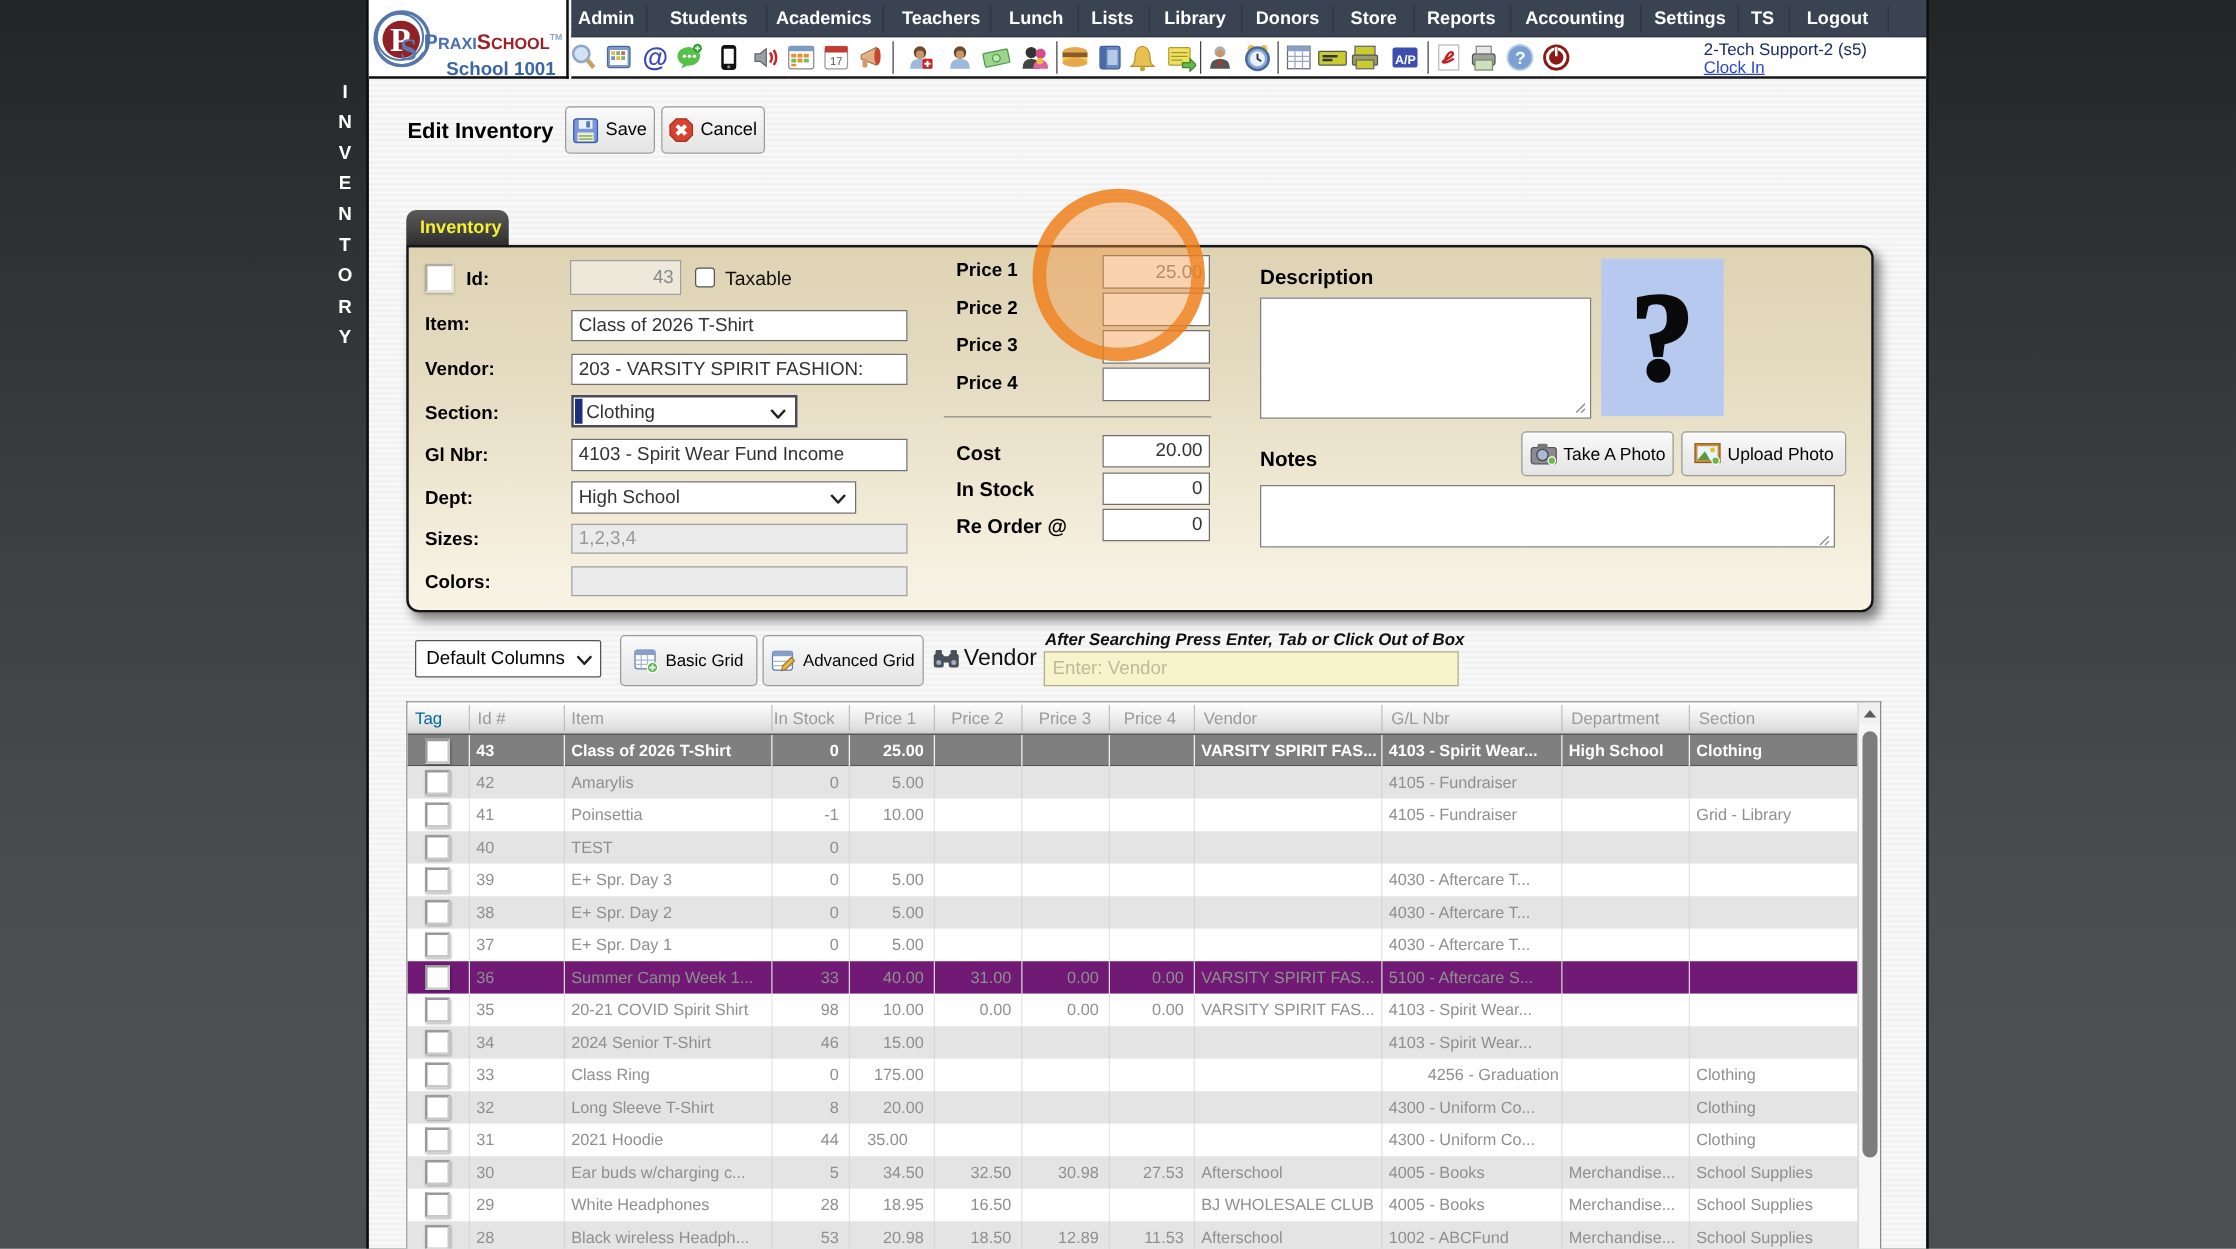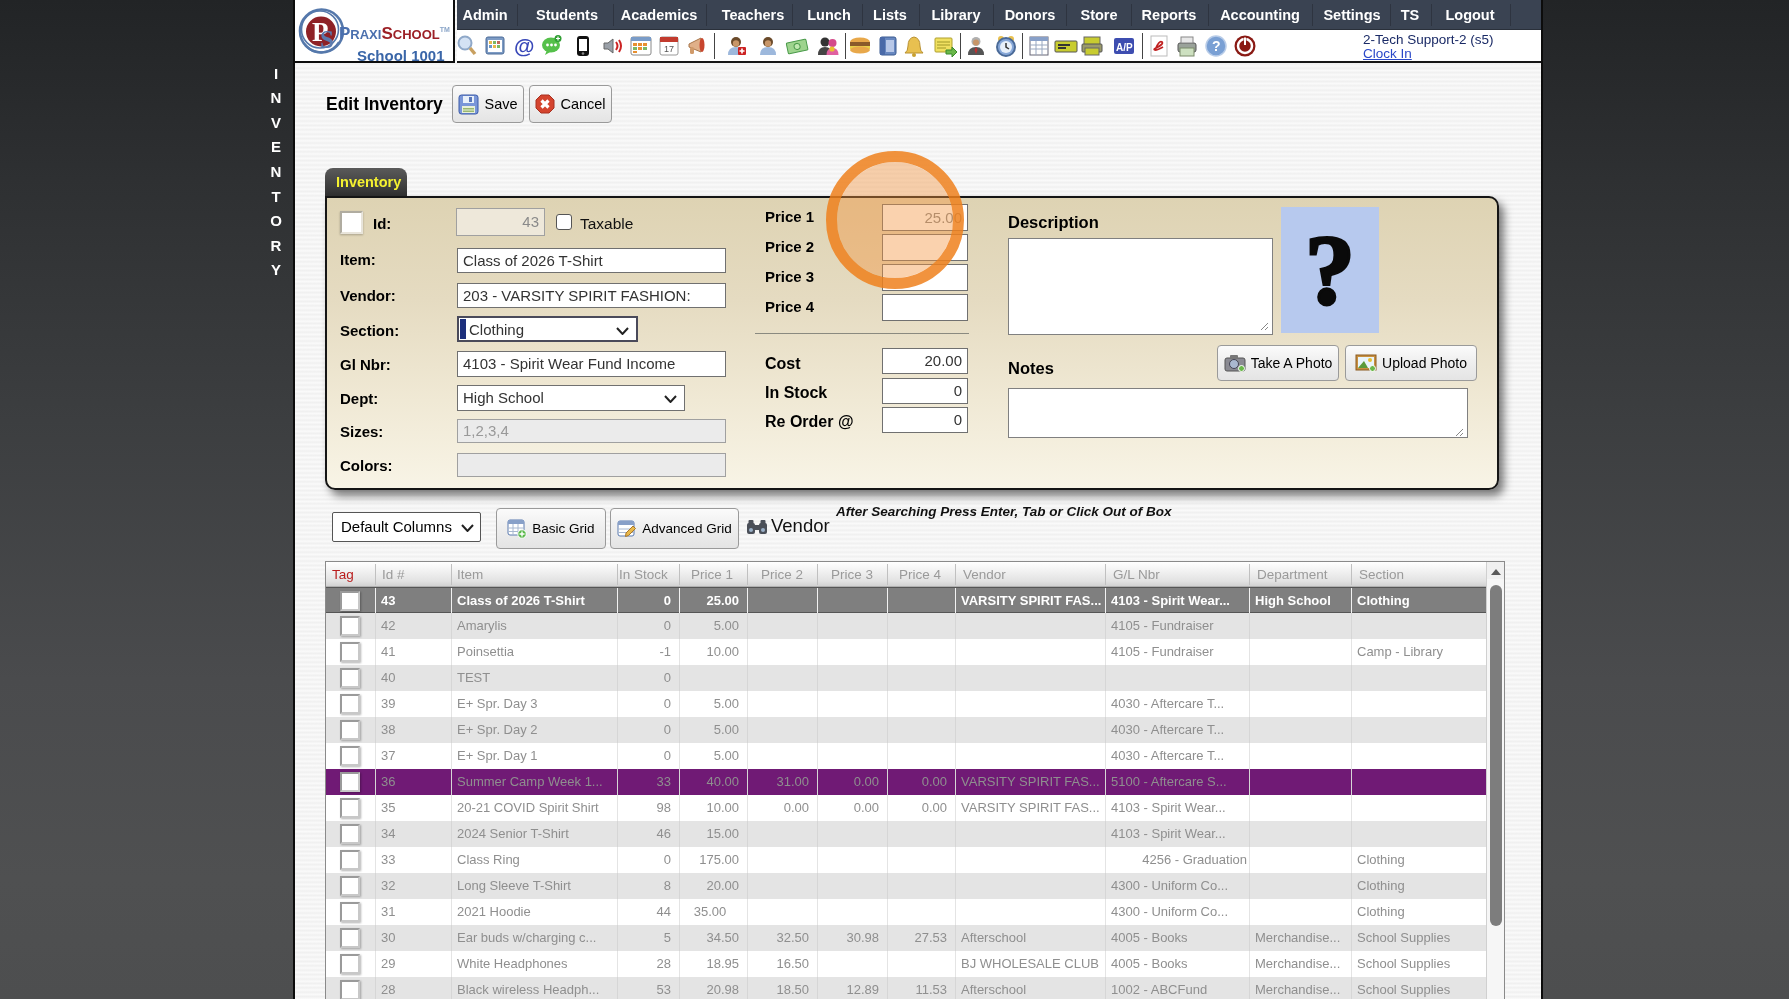--- a/index.html
+++ b/index.html
@@ -348,23 +348,24 @@
         <rect x="1" y="4" width="8" height="11" rx="2" fill="#4a4f58"></rect>
         <rect x="13" y="4" width="8" height="11" rx="2" fill="#4a4f58"></rect>
         <rect x="8" y="6" width="6" height="5" fill="#4a4f58"></rect>
         <rect x="2.5" y="1" width="5" height="5" rx="1" fill="#4a4f58"></rect>
         <rect x="14.5" y="1" width="5" height="5" rx="1" fill="#4a4f58"></rect>
         <circle cx="5" cy="11" r="2" fill="#9ab0c8"></circle>
         <circle cx="17" cy="11" r="2" fill="#9ab0c8"></circle>
       </svg></div>
 <div class="abs" style="left:771px;top:515px;font-size:18.5px;color:#111">Vendor</div>
 <div class="abs" style="left:836px;top:504px;font-size:13.5px;font-style:italic;font-weight:bold;color:#111">After Searching Press Enter, Tab or Click Out of Box</div>
+<div class="abs" style="left:835px;top:521px;width:332px;height:28px;background:#f7f3cb;border:1px solid #b0ab8a;font-size:15px;color:#c0ba98;line-height:26px;padding-left:6px">Enter: Vendor</div>
 <div class="abs" style="left:325px;top:561px;width:1180px;height:438px;border:1px solid #8a8a8a;border-bottom:none;background:#fff;overflow:hidden">
 <div style="position:absolute;left:0;top:0;width:1160px;height:25px;background:linear-gradient(180deg,#ffffff,#e2e2e2 80%,#d2d2d2);border-bottom:1px solid #b0b0b0"></div>
-<div class="cell" style="left:0px;top:0;width:41px;line-height:25px;color:#b91c1c;font-size:13.5px;padding-left:6px;">Tag</div>
+<div class="cell" style="left:0px;top:0;width:41px;line-height:25px;color:#0369a1;font-size:13.5px;padding-left:6px;">Tag</div>
 <div class="cell" style="left:49px;top:0;width:67px;line-height:25px;color:#9a9a9a;font-size:13.5px;padding-left:7px;">Id #</div>
 <div style="position:absolute;left:49px;top:2px;width:1px;height:21px;background:#c0c0c0"></div>
 <div class="cell" style="left:125px;top:0;width:158px;line-height:25px;color:#9a9a9a;font-size:13.5px;padding-left:6px;">Item</div>
 <div style="position:absolute;left:125px;top:2px;width:1px;height:21px;background:#c0c0c0"></div>
 <div class="cell" style="left:291px;top:0;width:54px;line-height:25px;color:#9a9a9a;font-size:13.5px;text-align:right;padding-left:2px;padding-right:6px;">In Stock</div>
 <div style="position:absolute;left:291px;top:2px;width:1px;height:21px;background:#c0c0c0"></div>
 <div class="cell" style="left:353px;top:0;width:60px;line-height:25px;color:#9a9a9a;font-size:13.5px;text-align:right;padding-left:2px;padding-right:6px;">Price 1</div>
 <div style="position:absolute;left:353px;top:2px;width:1px;height:21px;background:#c0c0c0"></div>
 <div class="cell" style="left:421px;top:0;width:62px;line-height:25px;color:#9a9a9a;font-size:13.5px;text-align:right;padding-left:2px;padding-right:6px;">Price 2</div>
 <div style="position:absolute;left:421px;top:2px;width:1px;height:21px;background:#c0c0c0"></div>
@@ -432,21 +433,21 @@
 <span style="position:absolute;left:629px;top:0;width:1px;height:26px;background:#e4e4e4"></span>
 <span style="position:absolute;left:779px;top:0;width:1px;height:26px;background:#e4e4e4"></span>
 <span style="position:absolute;left:923px;top:0;width:1px;height:26px;background:#e4e4e4"></span>
 <span style="position:absolute;left:1025px;top:0;width:1px;height:26px;background:#e4e4e4"></span>
 <span style="position:absolute;left:14px;top:2.5px;width:20px;height:20px;background:#fff;border:2px solid #c8c8c8;border-top-color:#9a9a9a;border-left-color:#9a9a9a;box-shadow:1px 1px 2px rgba(0,0,0,.3)"></span>
 <div class="cell" style="left:49px;top:0;width:74px;padding-left:6px;">41</div>
 <div class="cell" style="left:125px;top:0;width:164px;padding-left:6px;">Poinsettia</div>
 <div class="cell" style="left:291px;top:0;width:60px;text-align:right;padding-left:2px;padding-right:6px;">-1</div>
 <div class="cell" style="left:353px;top:0;width:66px;text-align:right;padding-left:2px;padding-right:6px;">10.00</div>
 <div class="cell" style="left:779px;top:0;width:142px;padding-left:6px;">4105 - Fundraiser</div>
-<div class="cell" style="left:1025px;top:0;width:134px;padding-left:6px;">Camp - Library</div>
+<div class="cell" style="left:1025px;top:0;width:134px;padding-left:6px;">Grid - Library</div>
 </div>
 <div class="" style="position:absolute;left:0;top:103px;width:1161px;height:26px;background:#e4e4e4;">
 <span style="position:absolute;left:49px;top:0;width:1px;height:26px;background:#d6d6d6"></span>
 <span style="position:absolute;left:125px;top:0;width:1px;height:26px;background:#d6d6d6"></span>
 <span style="position:absolute;left:291px;top:0;width:1px;height:26px;background:#d6d6d6"></span>
 <span style="position:absolute;left:353px;top:0;width:1px;height:26px;background:#d6d6d6"></span>
 <span style="position:absolute;left:421px;top:0;width:1px;height:26px;background:#d6d6d6"></span>
 <span style="position:absolute;left:491px;top:0;width:1px;height:26px;background:#d6d6d6"></span>
 <span style="position:absolute;left:561px;top:0;width:1px;height:26px;background:#d6d6d6"></span>
 <span style="position:absolute;left:629px;top:0;width:1px;height:26px;background:#d6d6d6"></span>

